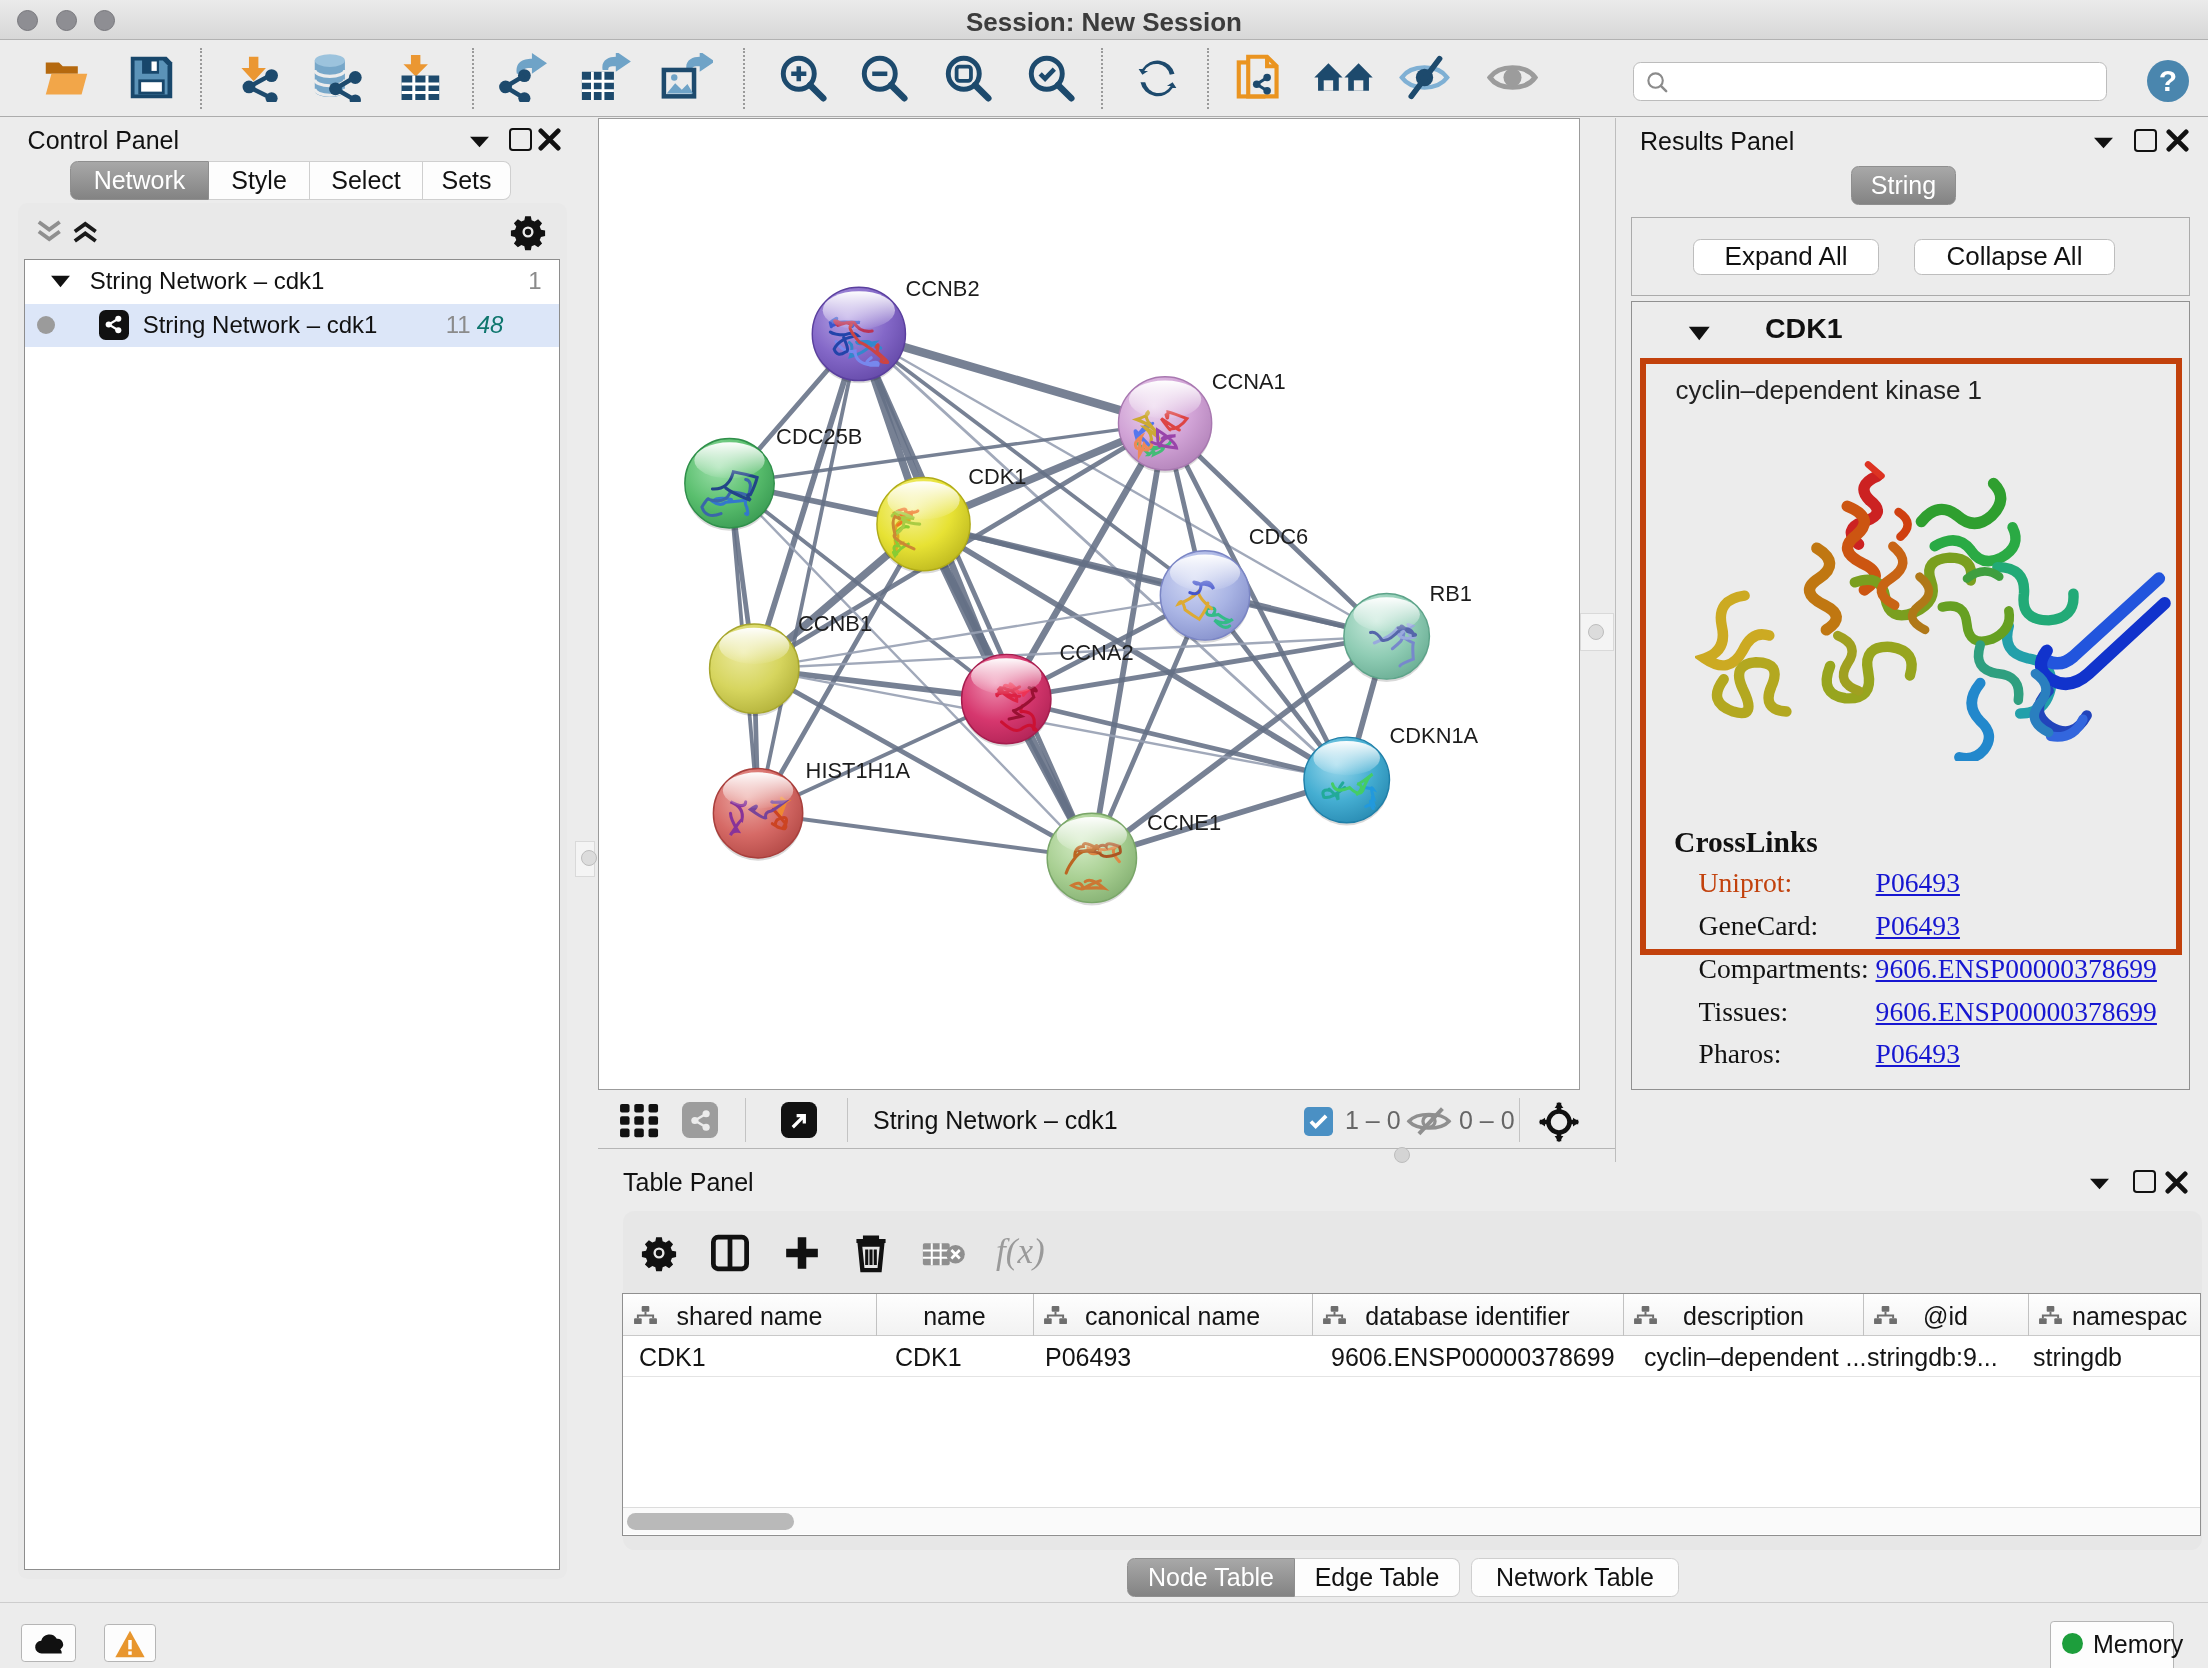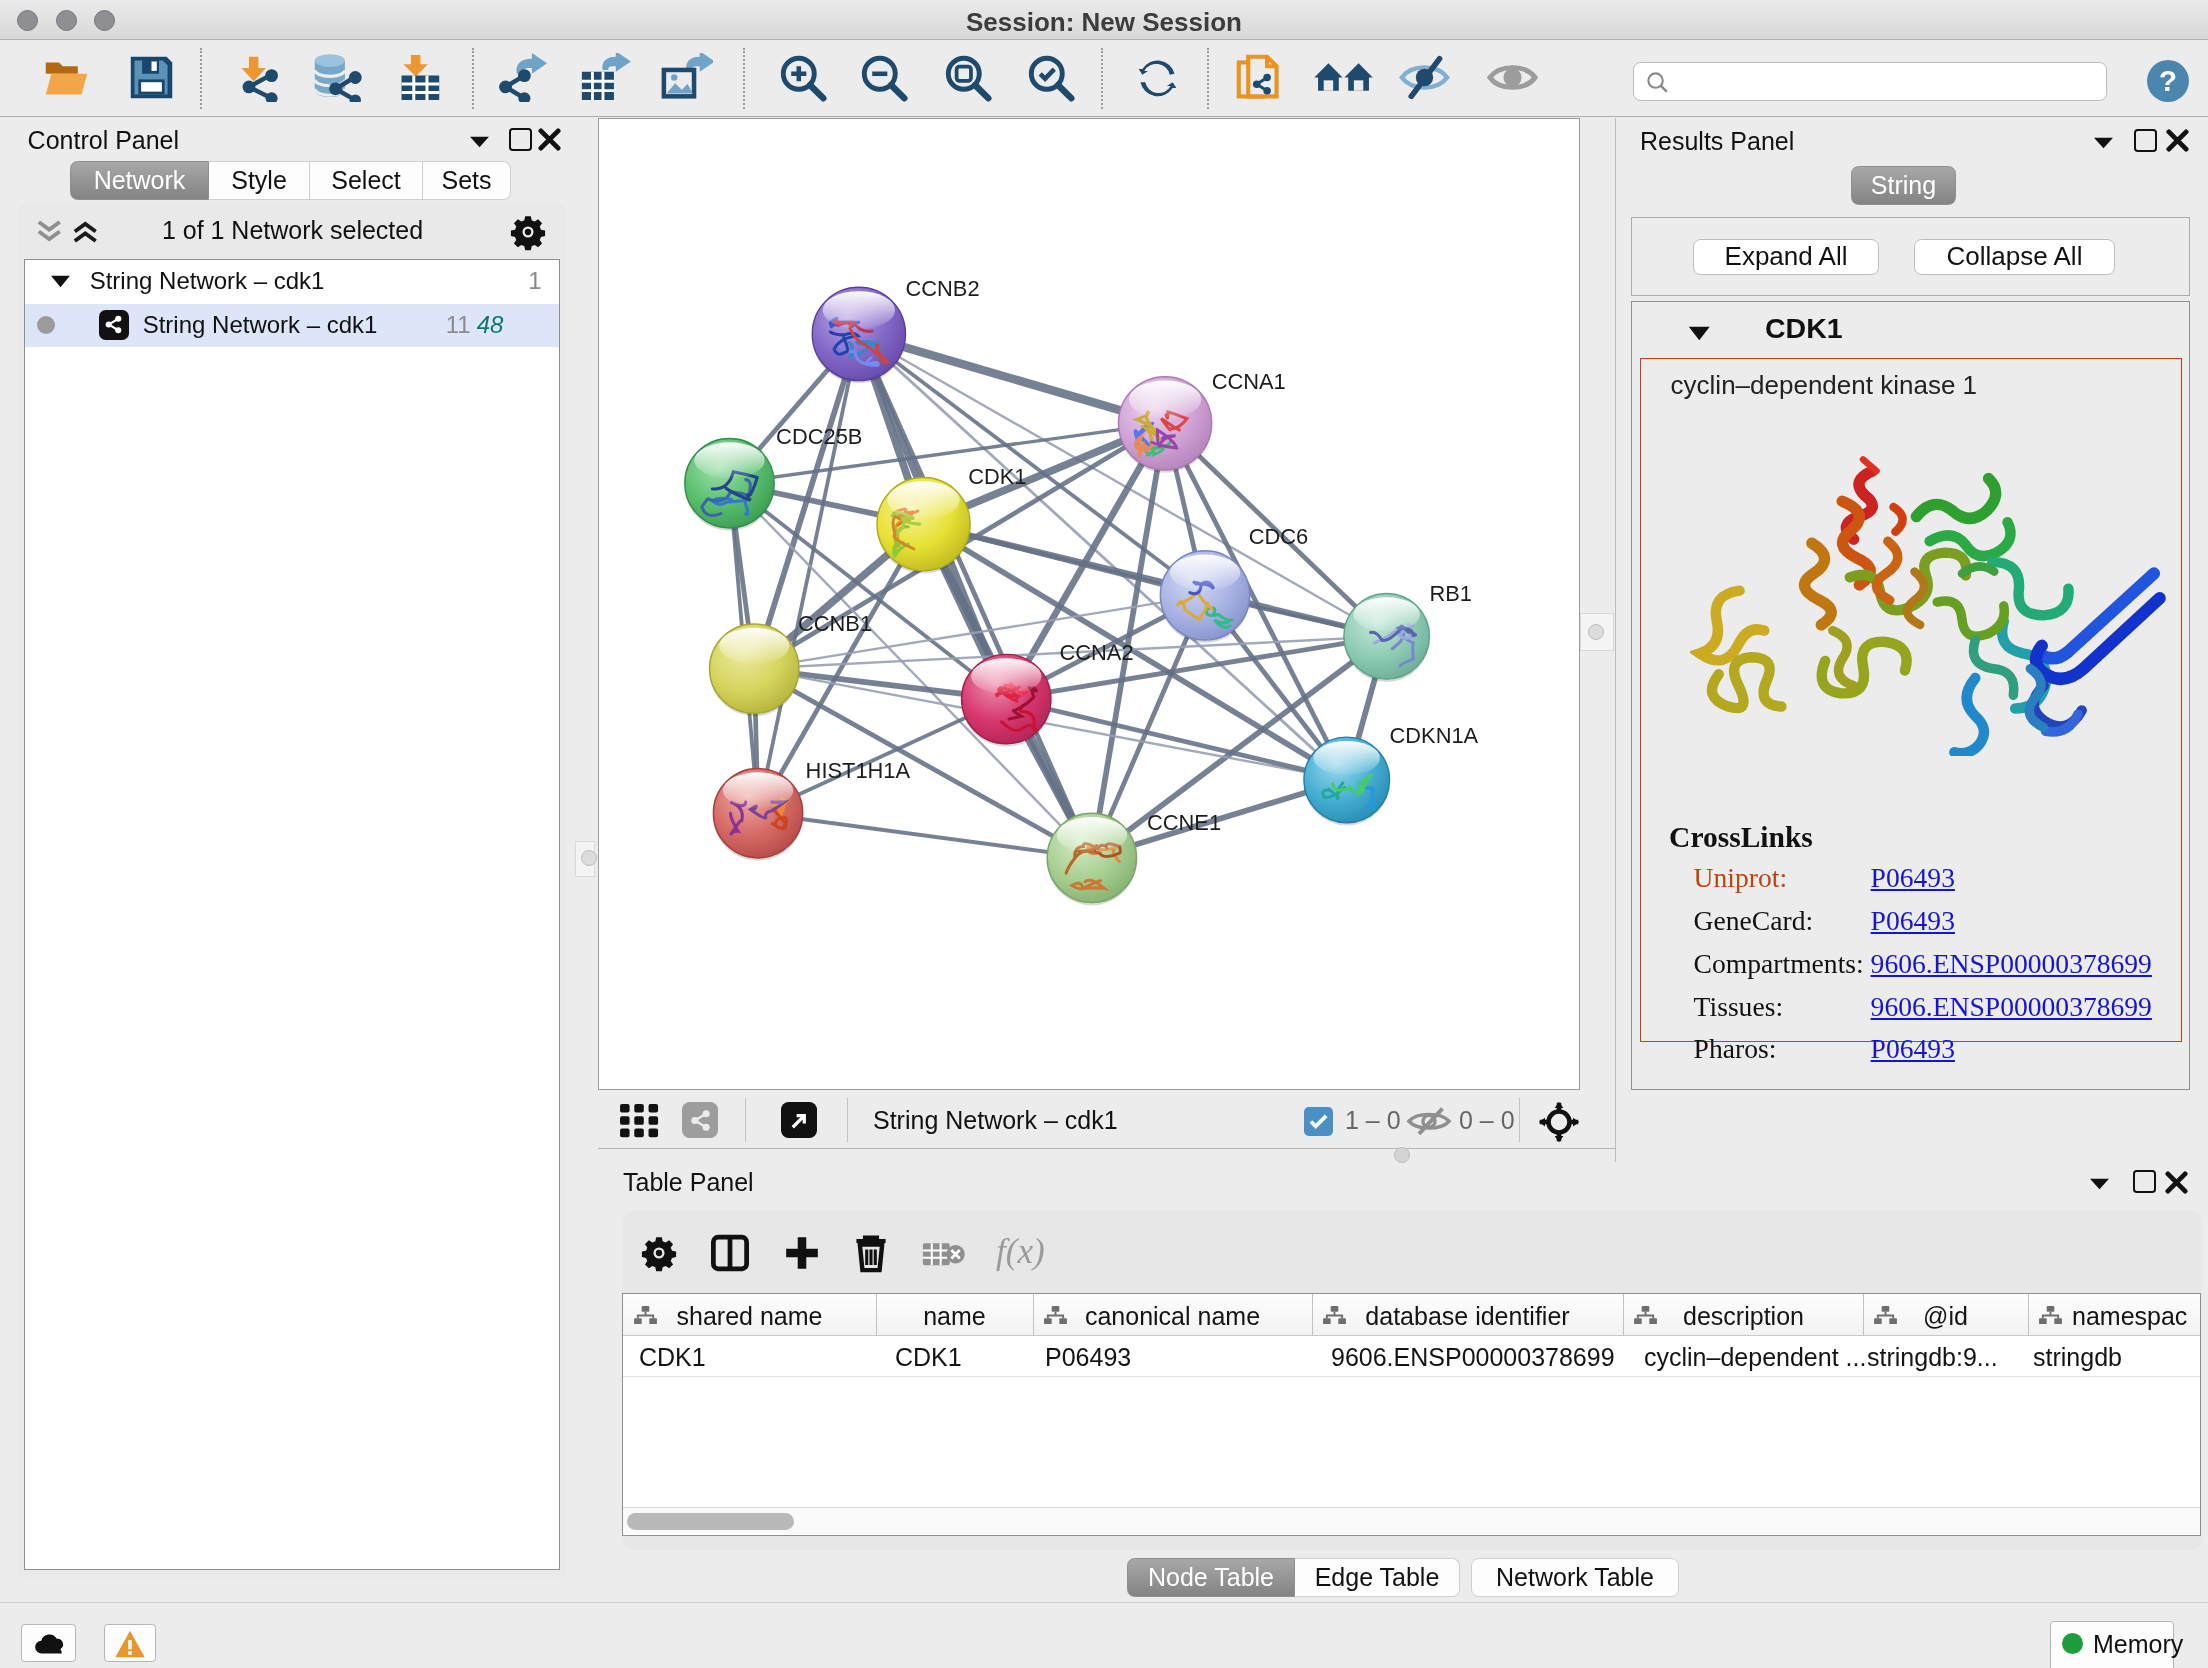--- a/index.html
+++ b/index.html
@@ -223,21 +223,20 @@
     <div class="tab" style="left:310px;top:44px;width:113px;border-left:none;">Select</div>
     <div class="tab" style="left:423px;top:44px;width:88px;border-left:none;border-radius:0 7.6px 7.6px 0;">Sets</div>
 
     <div id="cp-sub" class="abs" style="top:86px;">
       <svg style="position:absolute;left:17px;top:17px;" width="28.5" height="23" viewBox="0 0 30 24">
           <path d="M4 2 l11 8 11-8 M4 12 l11 8 11-8" stroke="#8f8f8f" stroke-width="4" fill="none"></path>
         </svg>
       <svg style="position:absolute;left:53px;top:17px;" width="28.5" height="23" viewBox="0 0 30 24">
           <path d="M4 22 l11-8 11 8 M4 12 l11-8 11 8" stroke="#1a1a1a" stroke-width="4" fill="none"></path>
         </svg>
-      <div style="position:absolute;left:0;top:13.3px;width:100%;text-align:center;font-size:25px;color:#111;">1 of 1 Network selected</div>
       <svg style="position:absolute;left:491px;top:9.5px;" width="38" height="38" viewBox="0 0 24 24">
           <path fill="#111" d="M12 8.5 a3.5 3.5 0 1 0 0 7 a3.5 3.5 0 1 0 0 -7 z M10.2 2 h3.6 l.5 2.6 1.9.8 2.2-1.5 2.5 2.5-1.5 2.2.8 1.9 2.6.5 v3.6 l-2.6.5 -.8 1.9 1.5 2.2 -2.5 2.5 -2.2-1.5 -1.9.8 -.5 2.6 h-3.6 l-.5-2.6 -1.9-.8 -2.2 1.5 -2.5-2.5 1.5-2.2 -.8-1.9 -2.6-.5 v-3.6 l2.6-.5 .8-1.9 -1.5-2.2 2.5-2.5 2.2 1.5 1.9-.8 z M12 10 a2 2 0 1 1 0 4 a2 2 0 1 1 0 -4 z"></path>
         </svg>
       <div id="cp-tree">
         <div class="treerow" style="top:0;">
           <svg style="position:absolute;left:23px;top:13.3px;" width="25" height="17" viewBox="0 0 26 18">
               <path d="M3 3 L23 3 13 15 z" fill="#111"></path>
             </svg>
           <span style="position:absolute;left:65px;top:6.7px;">String Network – cdk1</span>
           <span style="position:absolute;right:17px;top:6.7px;color:#8b8b8b;">1</span>
@@ -576,21 +575,21 @@
     <div class="tab sel" style="left:235px;top:48px;width:105px;border-radius:7.6px;">String</div>
     <div class="rbox" style="left:15px;top:99px;width:559px;height:79px;border:1px solid #ababab;">
       <div class="btn" style="left:61px;top:21px;width:186px;height:36px;line-height:33px;">Expand All</div>
       <div class="btn" style="left:282px;top:21px;width:201px;height:36px;line-height:33px;">Collapse All</div>
     </div>
     <div class="rbox" style="left:15px;top:183px;width:559px;height:789px;border:1.9px solid #909090;">
       <svg style="position:absolute;left:53px;top:21px;" width="28.5" height="21" viewBox="0 0 30 22">
           <path d="M4 4 L26 4 15 18 z" fill="#111"></path>
         </svg>
       <div style="position:absolute;left:133px;top:9.5px;font-size:28.5px;font-weight:bold;color:#111;">CDK1</div>
-      <div style="position:absolute;left:7.6px;top:56px;width:542px;height:684px;border:1px solid #c2410c;">
+      <div style="position:absolute;left:7.6px;top:56px;width:542px;height:597px;border:6px solid #c2410c;">
         <div style="position:absolute;left:30px;top:11.4px;font-size:26px;color:#222;">cyclin–dependent kinase 1</div>
         <svg style="position:absolute;left:49px;top:91px;" width="485" height="306" viewBox="0 0 510 322">
           <g fill="none" stroke-linecap="round">
             <path d="M192 22 q-24 10 -8 26 q18 14 -6 22 q-24 8 -6 24" stroke="#cc2222" stroke-width="12"></path>
             <path d="M196 22 l-14 -12" stroke="#dd3322" stroke-width="7"></path>
             <path d="M160 54 q30 12 10 30 q-22 16 6 30 q26 12 2 28" stroke="#cc5511" stroke-width="12"></path>
             <path d="M128 98 q26 16 2 32 q-22 14 6 28 q24 12 2 26" stroke="#c07711" stroke-width="12"></path>
             <path d="M52 148 q-30 4 -24 32 q6 26 -18 34 q26 18 40 -8 q10 -22 28 -16" stroke="#ccaa22" stroke-width="11"></path>
             <path d="M30 236 q-18 24 10 34 q26 8 10 -24 q-12 -26 14 -28 q28 0 16 26 q-10 24 16 26" stroke="#b3a820" stroke-width="11"></path>
             <path d="M142 222 q-12 30 16 34 q30 2 24 -28 q-6 -28 24 -26 q28 4 20 30" stroke="#97a51e" stroke-width="11"></path>

